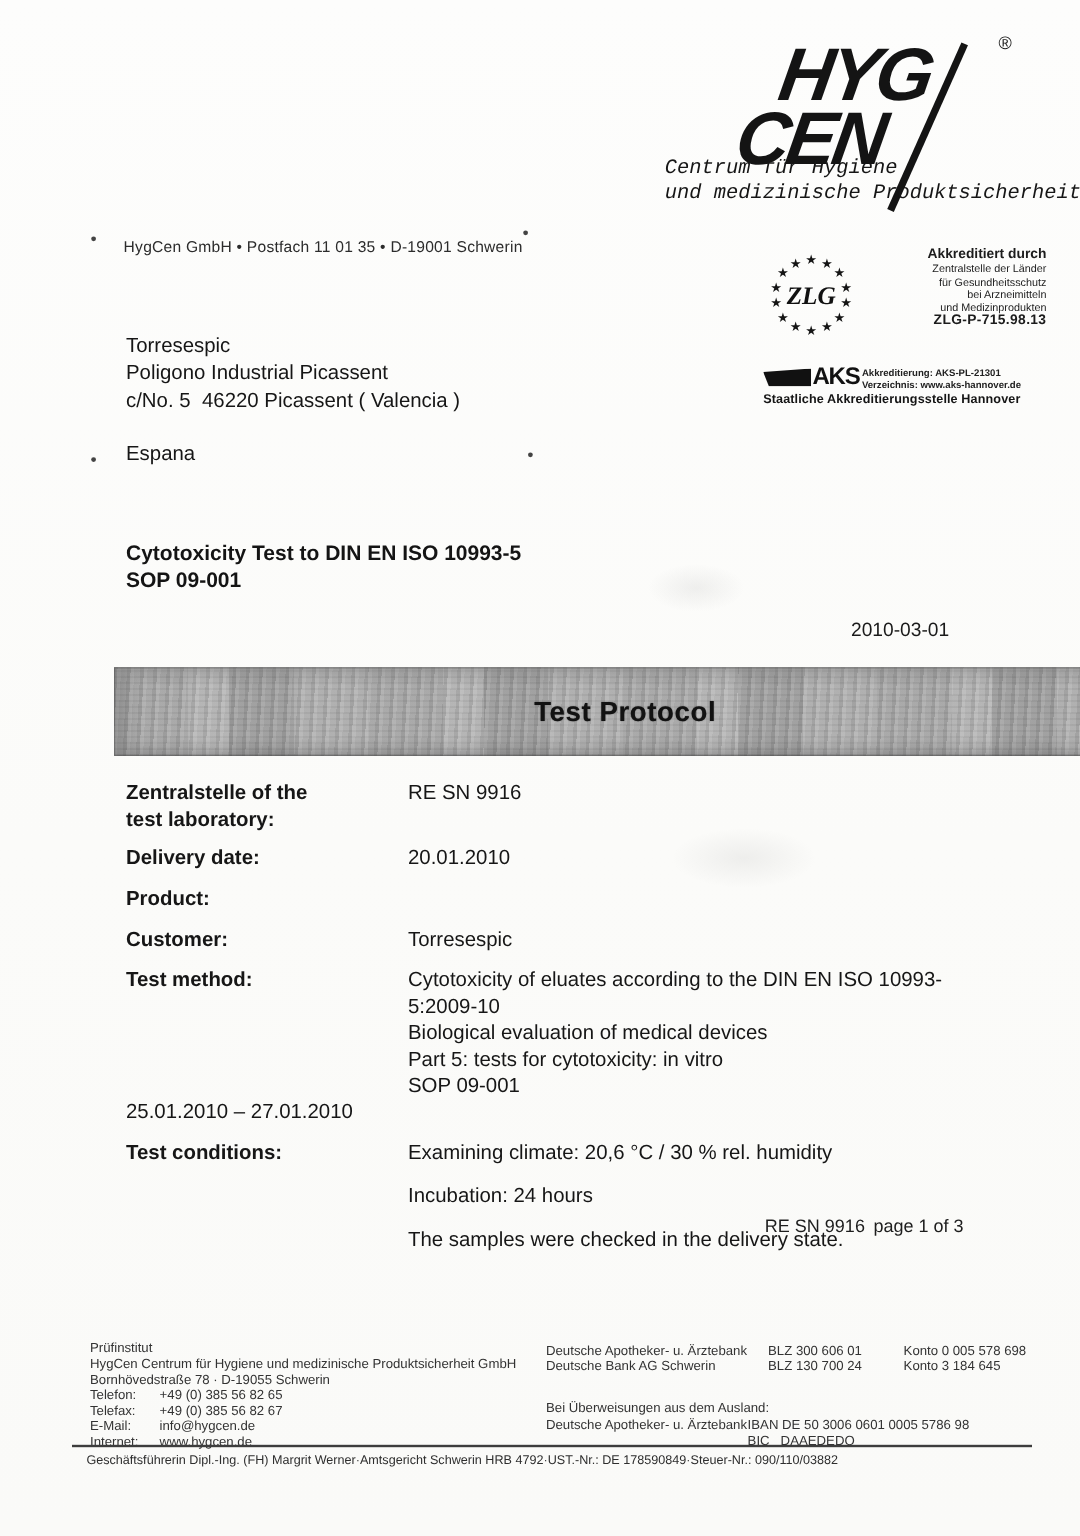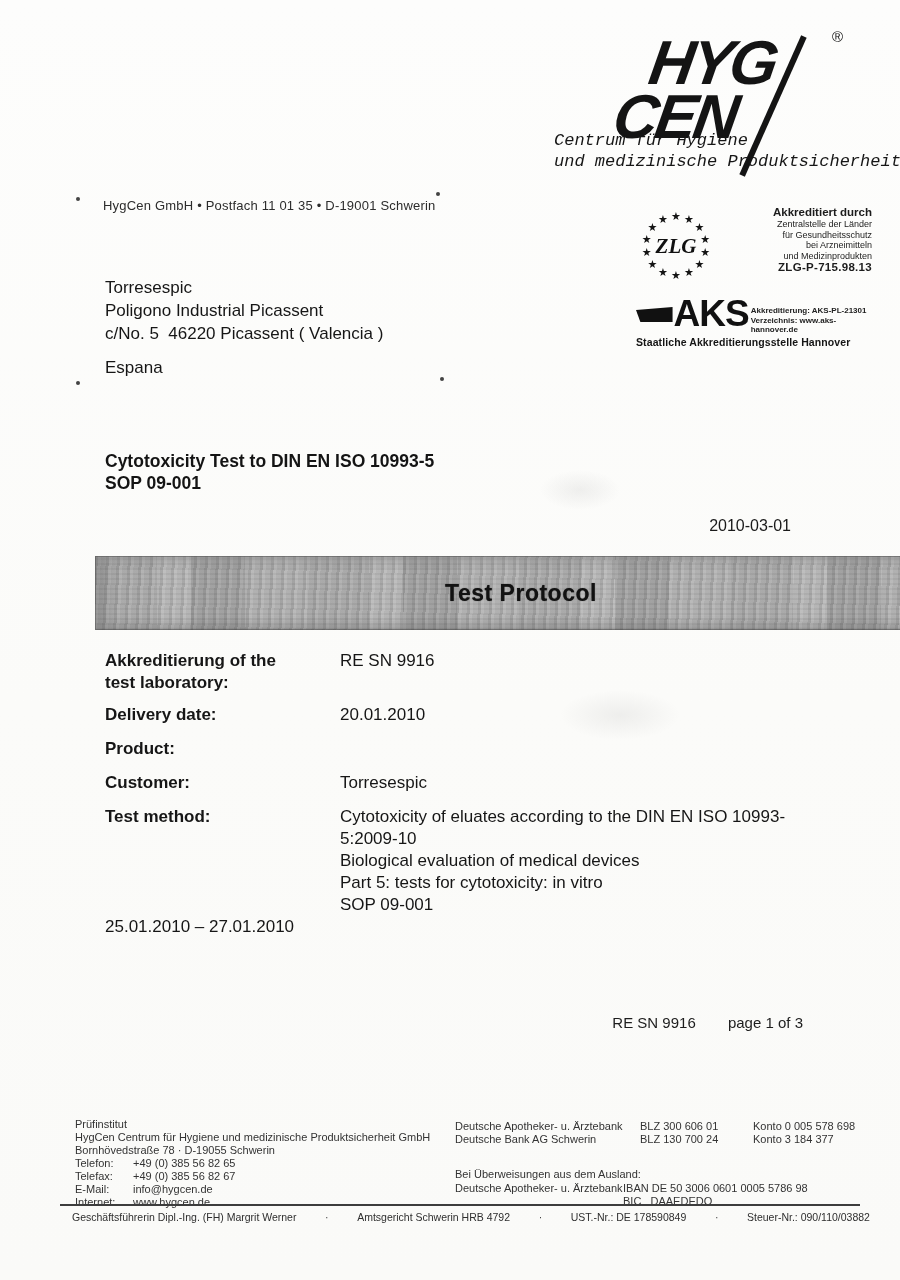--- a/index.html
+++ b/index.html
@@ -32,26 +32,26 @@
   .accr { position:absolute; left:636px; top:206px; width:236px; }
   .zlg-row { display:flex; align-items:flex-start; }
   .zlg-emblem { width:80px; height:80px; flex:0 0 80px; }
   .zlg-text { margin-left:8px; flex:1; text-align:right; font-size:9px; line-height:10.5px; color:#1c1c1c; }
   .zlg-text .hd { font-weight:bold; font-size:11.5px; line-height:13px; }
   .zlg-text .num { font-weight:bold; font-size:11.5px; letter-spacing:.3px; margin-top:1px; }
   .aks { margin-top:16px; }
   .aks-row { display:flex; align-items:flex-start; }
   .aks-flag { width:40px; height:15px; background:#111; margin-top:5px;
               clip-path:polygon(0 20%, 100% 0, 100% 100%, 12% 100%); }
-  .aks-word { font-size:37px; font-weight:bold; letter-spacing:-1px; line-height:24px; color:#111; margin-left:1px; }
+  .aks-word { font-size:20px; font-weight:bold; letter-spacing:-1px; line-height:24px; color:#111; margin-left:1px; }
   .aks-small { font-size:8px; line-height:9.5px; color:#222; margin-left:2px; margin-top:4px; font-weight:bold; filter:blur(.2px); }
   .aks-sub { font-size:10.5px; font-weight:bold; color:#151515; margin-top:1px; letter-spacing:.1px; }
   
   .recipient { position:absolute; left:105px; top:276px; font-size:17px; line-height:23px; color:#161616; }
-  .recipient .country { margin-top:11px; }
+  .recipient .country { margin-top:21px; }
   .pre { white-space:pre-wrap; }
   
   .subject { position:absolute; left:105px; top:450px; font-size:17.5px; font-weight:bold; line-height:22px; color:#141414; }
   .doc-date { position:absolute; right:109px; top:517px; font-size:16px; color:#1a1a1a; }
   
   .banner {
     position:absolute; left:95px; top:556px; width:852px; height:74px;
     display:flex; align-items:center; justify-content:center;
     background:
       repeating-linear-gradient(93deg, rgba(70,70,70,.16) 0 3px, rgba(215,215,215,.14) 3px 6px, rgba(140,140,140,.10) 6px 11px),
@@ -62,35 +62,35 @@
   .banner-title { font-size:23px; font-weight:bold; color:#121212; letter-spacing:.5px; text-shadow:0 0 1px rgba(0,0,0,.55); }
   
   .details { position:absolute; left:105px; top:650px; width:706px; font-size:17px; color:#161616; }
   .drow { display:flex; align-items:flex-start; }
   .dlabel { flex:0 0 235px; font-weight:bold; line-height:22px; }
   .dvalue { flex:1; line-height:22px; max-width:478px; } .mb12 { margin-bottom:12px; } .mb10 { margin-bottom:10px; }
   .gap14 { margin-top:14px; }
   sup.reg { font-size:10px; vertical-align:6px; }
   
   .page-ref { position:absolute; right:97px; top:1014px; font-size:15px; color:#1d1d1d; }
-  .page-ref span { margin-left:28px; }
+  .page-ref span { margin-left:3px; }
   
   .footer { position:absolute; left:0; top:1112px; width:900px; font-size:11px; line-height:13px; color:#333; }
   .f-left { position:absolute; left:75px; top:6px; width:370px; }
   .f-contact { display:flex; }
   .f-contact .lbl { flex:0 0 58px; }
   .f-bank { position:absolute; left:455px; top:8px; width:430px; }
   .f-bankrow { display:flex; }
   .f-bankrow .name { flex:0 0 185px; }
   .f-bankrow .blz { flex:0 0 113px; }
   .f-foreign { position:absolute; left:455px; top:56px; width:430px; }
   .f-foreignrow { display:flex; margin-top:1px; }
   .f-foreignrow .name { flex:0 0 168px; }
   .f-rule { position:absolute; left:60px; top:92px; width:800px; height:2px; background:#3d3d3d; }
-  .f-legal { position:absolute; left:72px; top:99px; width:798px; display:flex; justify-content:space-between; align-items:baseline; font-size:10.5px; color:#2e2e2e; }
+  .f-legal { position:absolute; left:72px; top:99px; width:798px; display:flex; justify-content:flex-start; align-items:baseline; font-size:10.5px; color:#2e2e2e; }
   .f-legal .sep { color:#444; }
   
   .smudge { position:absolute; border-radius:50%; background:radial-gradient(closest-side, rgba(120,120,120,.10), rgba(120,120,120,0)); }
 </style>
 </head>
 <body>
 
 <div class="page">
 
   <div class="smudge" style="left:560px; top:690px; width:120px; height:50px;"></div>
@@ -173,21 +173,21 @@
   <div class="doc-date">2010-03-01</div>
 
   <div class="banner">
     <span class="banner-title">Test Protocol</span>
   </div>
 
   <div class="details">
 
     <div class="drow mb10">
       <div class="dlabel">
-        <div>Akkreditierung of the</div>
+        <div>Zentralstelle of the</div>
         <div>test laboratory:</div>
       </div>
       <div class="dvalue">RE SN 9916</div>
     </div>
 
     <div class="drow mb12">
       <div class="dlabel">Delivery date:</div>
       <div class="dvalue">20.01.2010</div>
     </div>
 
@@ -207,20 +207,28 @@
         <div>Biological evaluation of medical devices</div>
         <div>Part 5: tests for cytotoxicity: in vitro</div>
         <div>SOP 09-001</div>
       </div>
     </div>
 
     <div class="drow mb12">
       <div class="dvalue">25.01.2010 – 27.01.2010</div>
     </div>
 
+    <div class="drow">
+      <div class="dlabel">Test conditions:</div>
+      <div class="dvalue">
+        <div>Examining climate: 20,6 °C / 30 % rel. humidity</div>
+        <div class="gap14">Incubation: 24 hours</div>
+        <div class="gap14">The samples were checked in the delivery state.</div>
+      </div>
+    </div>
 
   </div>
 
   <div class="page-ref">
     <span style="margin-left:0;">RE SN 9916</span>
     <span>page 1 of 3</span>
   </div>
 
   <div class="footer">
 
@@ -248,21 +256,21 @@
 
     <div class="f-bank">
       <div class="f-bankrow">
         <span class="name">Deutsche Apotheker- u. Ärztebank</span>
         <span class="blz">BLZ 300 606 01</span>
         <span class="konto">Konto 0 005 578 698</span>
       </div>
       <div class="f-bankrow">
         <span class="name">Deutsche Bank AG Schwerin</span>
         <span class="blz">BLZ 130 700 24</span>
-        <span class="konto">Konto 3 184 377</span>
+        <span class="konto">Konto 3 184 645</span>
       </div>
     </div>
 
     <div class="f-foreign">
       <div>Bei Überweisungen aus dem Ausland:</div>
       <div class="f-foreignrow">
         <span class="name">Deutsche Apotheker- u. Ärztebank</span>
         <span class="ibanbic">
           <div>IBAN DE 50 3006 0601 0005 5786 98</div>
           <div class="pre">BIC   DAAEDEDO</div>

